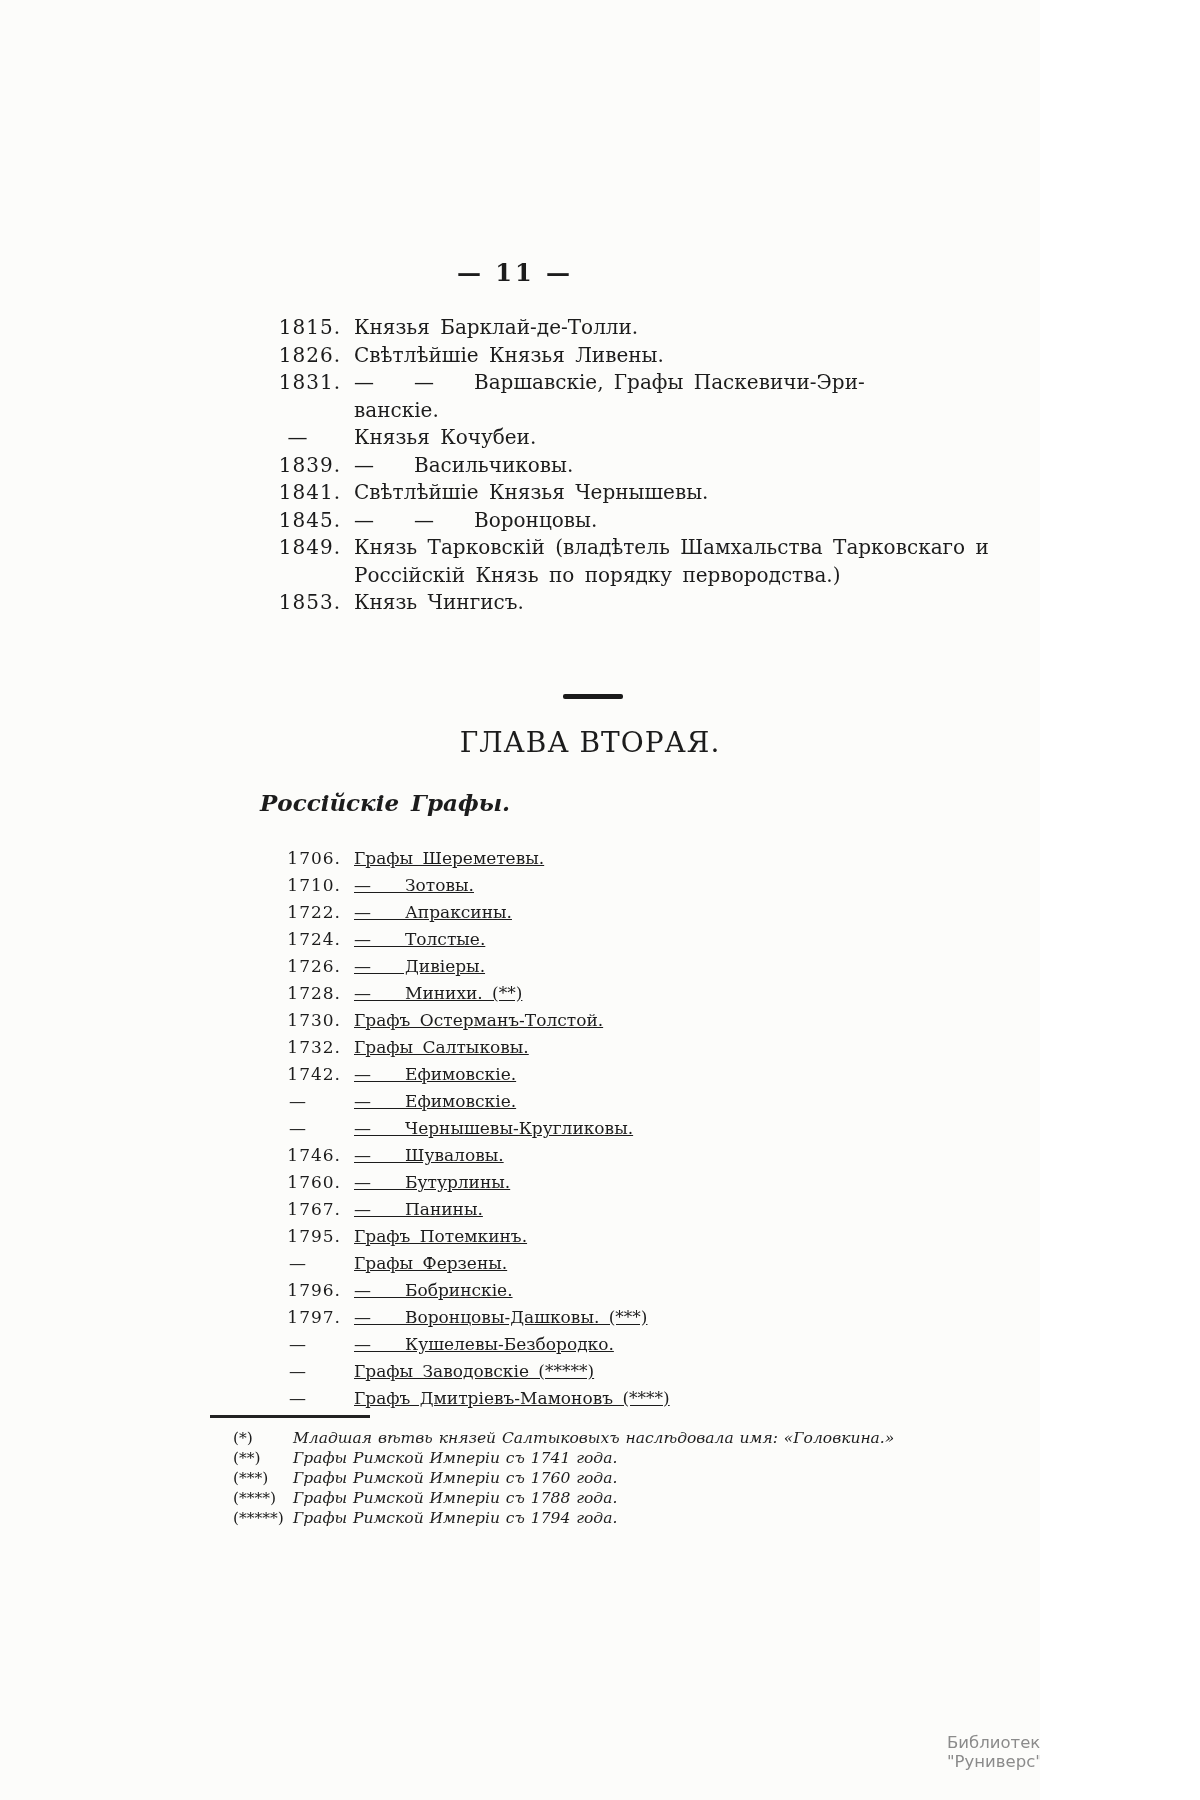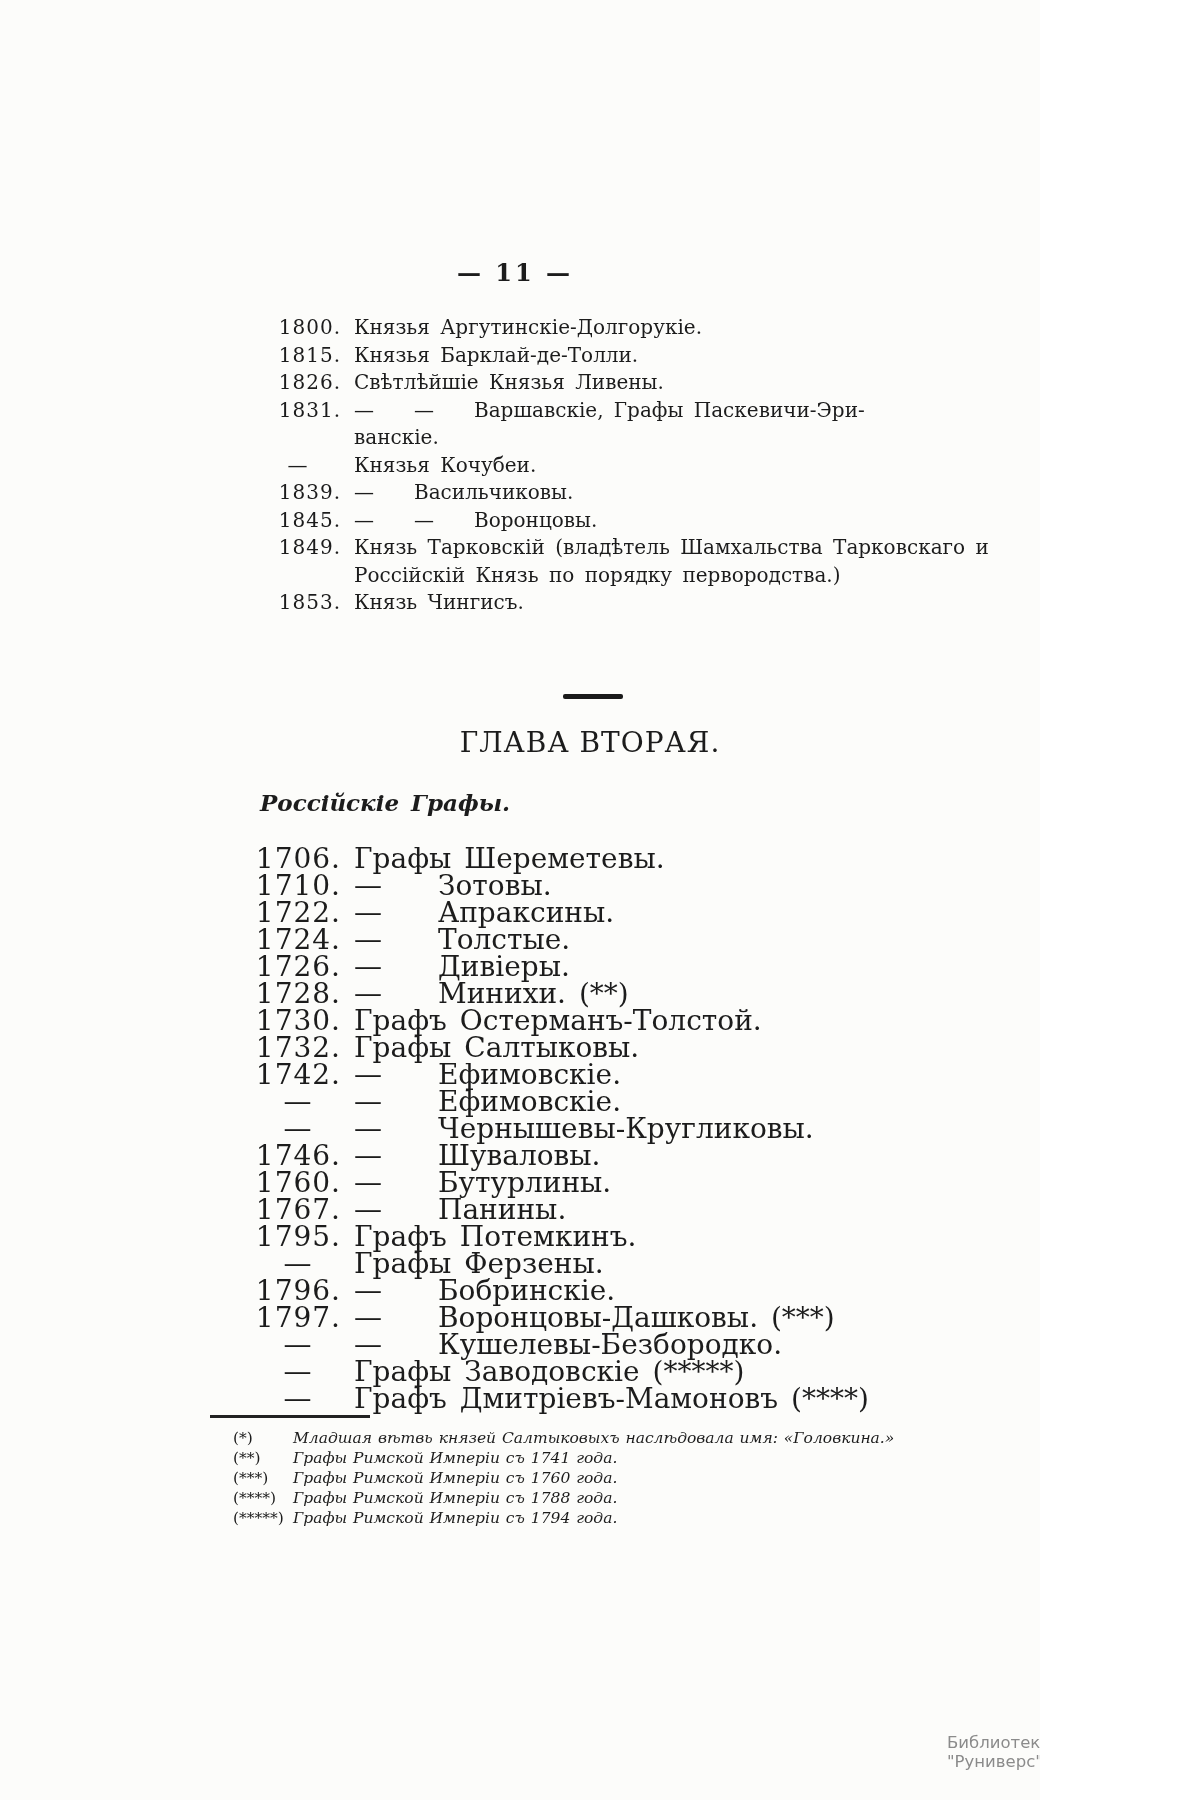--- a/index.html
+++ b/index.html
@@ -6,21 +6,21 @@
   .page{
     position:relative;width:1040px;height:1800px;background:#fcfcfa;
     font-family:"DejaVu Serif",serif;color:#1c1c1c;overflow:hidden;
   }
   .page-number{
     position:absolute;top:258px;left:400px;width:230px;text-align:center;
     font-size:24px;font-weight:bold;letter-spacing:3px;
   }
   .list{position:absolute;left:255px;width:710px;}
   .list1{top:314px;line-height:27.5px;font-size:20px;}
-  .list2{top:845px;line-height:27px;font-size:28px;}
+  .list2{top:845px;line-height:27px;font-size:17px;text-decoration:underline;}
   .row{white-space:nowrap;}
   .year{display:inline-block;width:86px;text-align:right;letter-spacing:1px;}
   .year-dash .year{text-align:center;}
   .body{padding-left:13px;word-spacing:4px;}
   .sep1{position:absolute;left:563px;top:694px;width:60px;height:5px;background:#1a1a1a;border-radius:2px;}
   .chapter-title{
     position:absolute;left:260px;top:726px;width:660px;margin:0;text-align:center;
     font-size:28px;font-weight:normal;letter-spacing:1px;
   }
   .chapter-subtitle{
@@ -39,23 +39,20 @@
 </style>
 </head>
 <body>
 
 <div class="page">
 
   <div class="page-number">— 11 —</div>
 
   <div class="list list1">
 
-      <div class="row">
-        <span class="year">1800.</span><span class="body">Князья Аргутинскіе-Долгорукіе.</span>
-      </div>
 
 
       <div class="row">
         <span class="year">1815.</span><span class="body">Князья Барклай-де-Толли.</span>
       </div>
 
       <div class="row">
         <span class="year">1826.</span><span class="body">Свѣтлѣйшіе Князья Ливены.</span>
       </div>
 
@@ -68,20 +65,23 @@
       </div>
 
       <div class="row year-dash">
         <span class="year">—</span><span class="body">Князья Кочубеи.</span>
       </div>
 
       <div class="row">
         <span class="year">1839.</span><span class="body">—  Васильчиковы.</span>
       </div>
 
+      <div class="row">
+        <span class="year">1841.</span><span class="body">Свѣтлѣйшіе Князья Чернышевы.</span>
+      </div>
 
       <div class="row">
         <span class="year">1845.</span><span class="body">—  —  Воронцовы.</span>
       </div>
 
       <div class="row">
         <span class="year">1849.</span><span class="body">Князь Тарковскій (владѣтель Шамхальства Тарковскаго и</span>
       </div>
 
       <div class="row indent">

